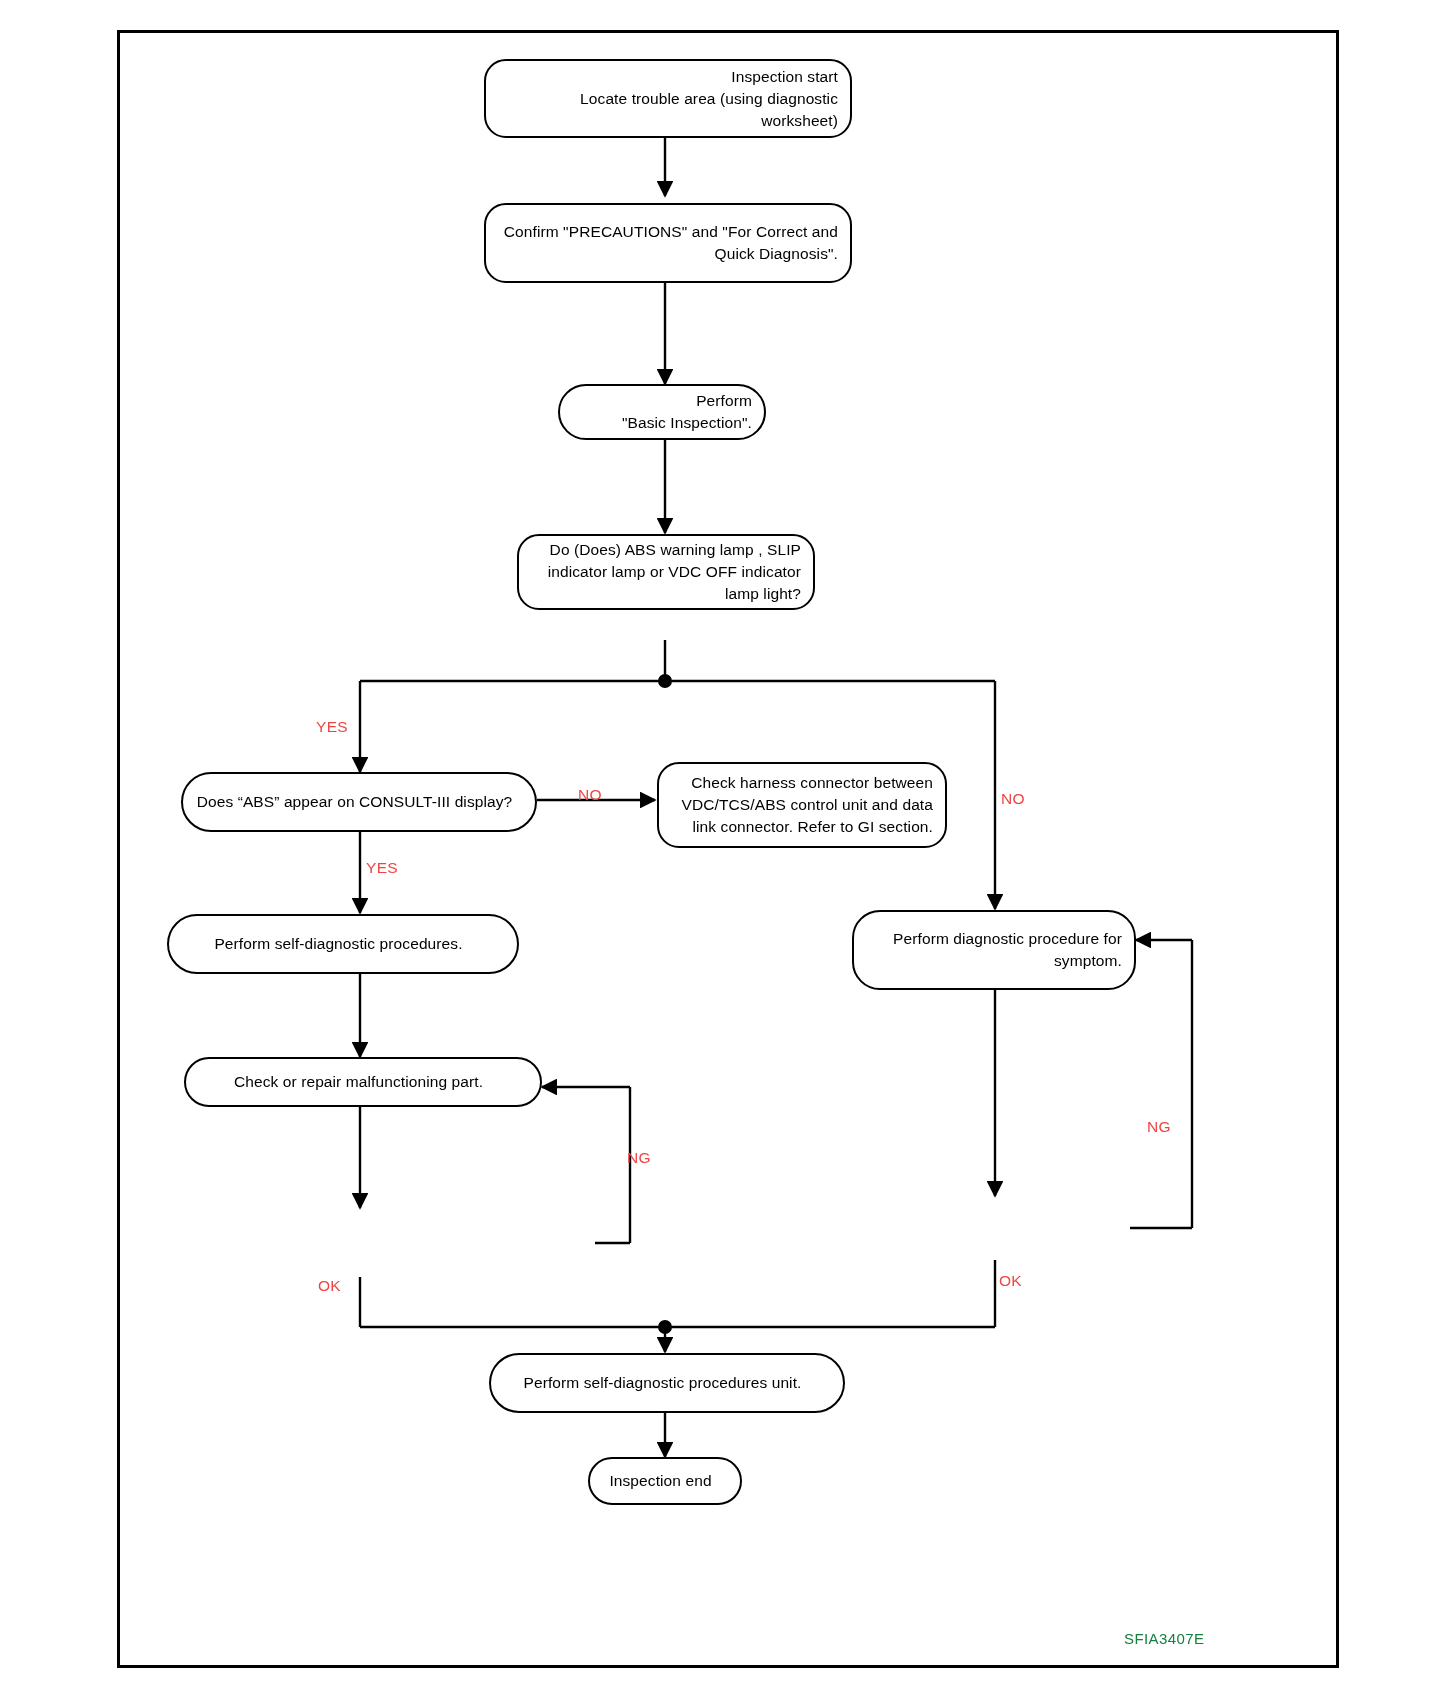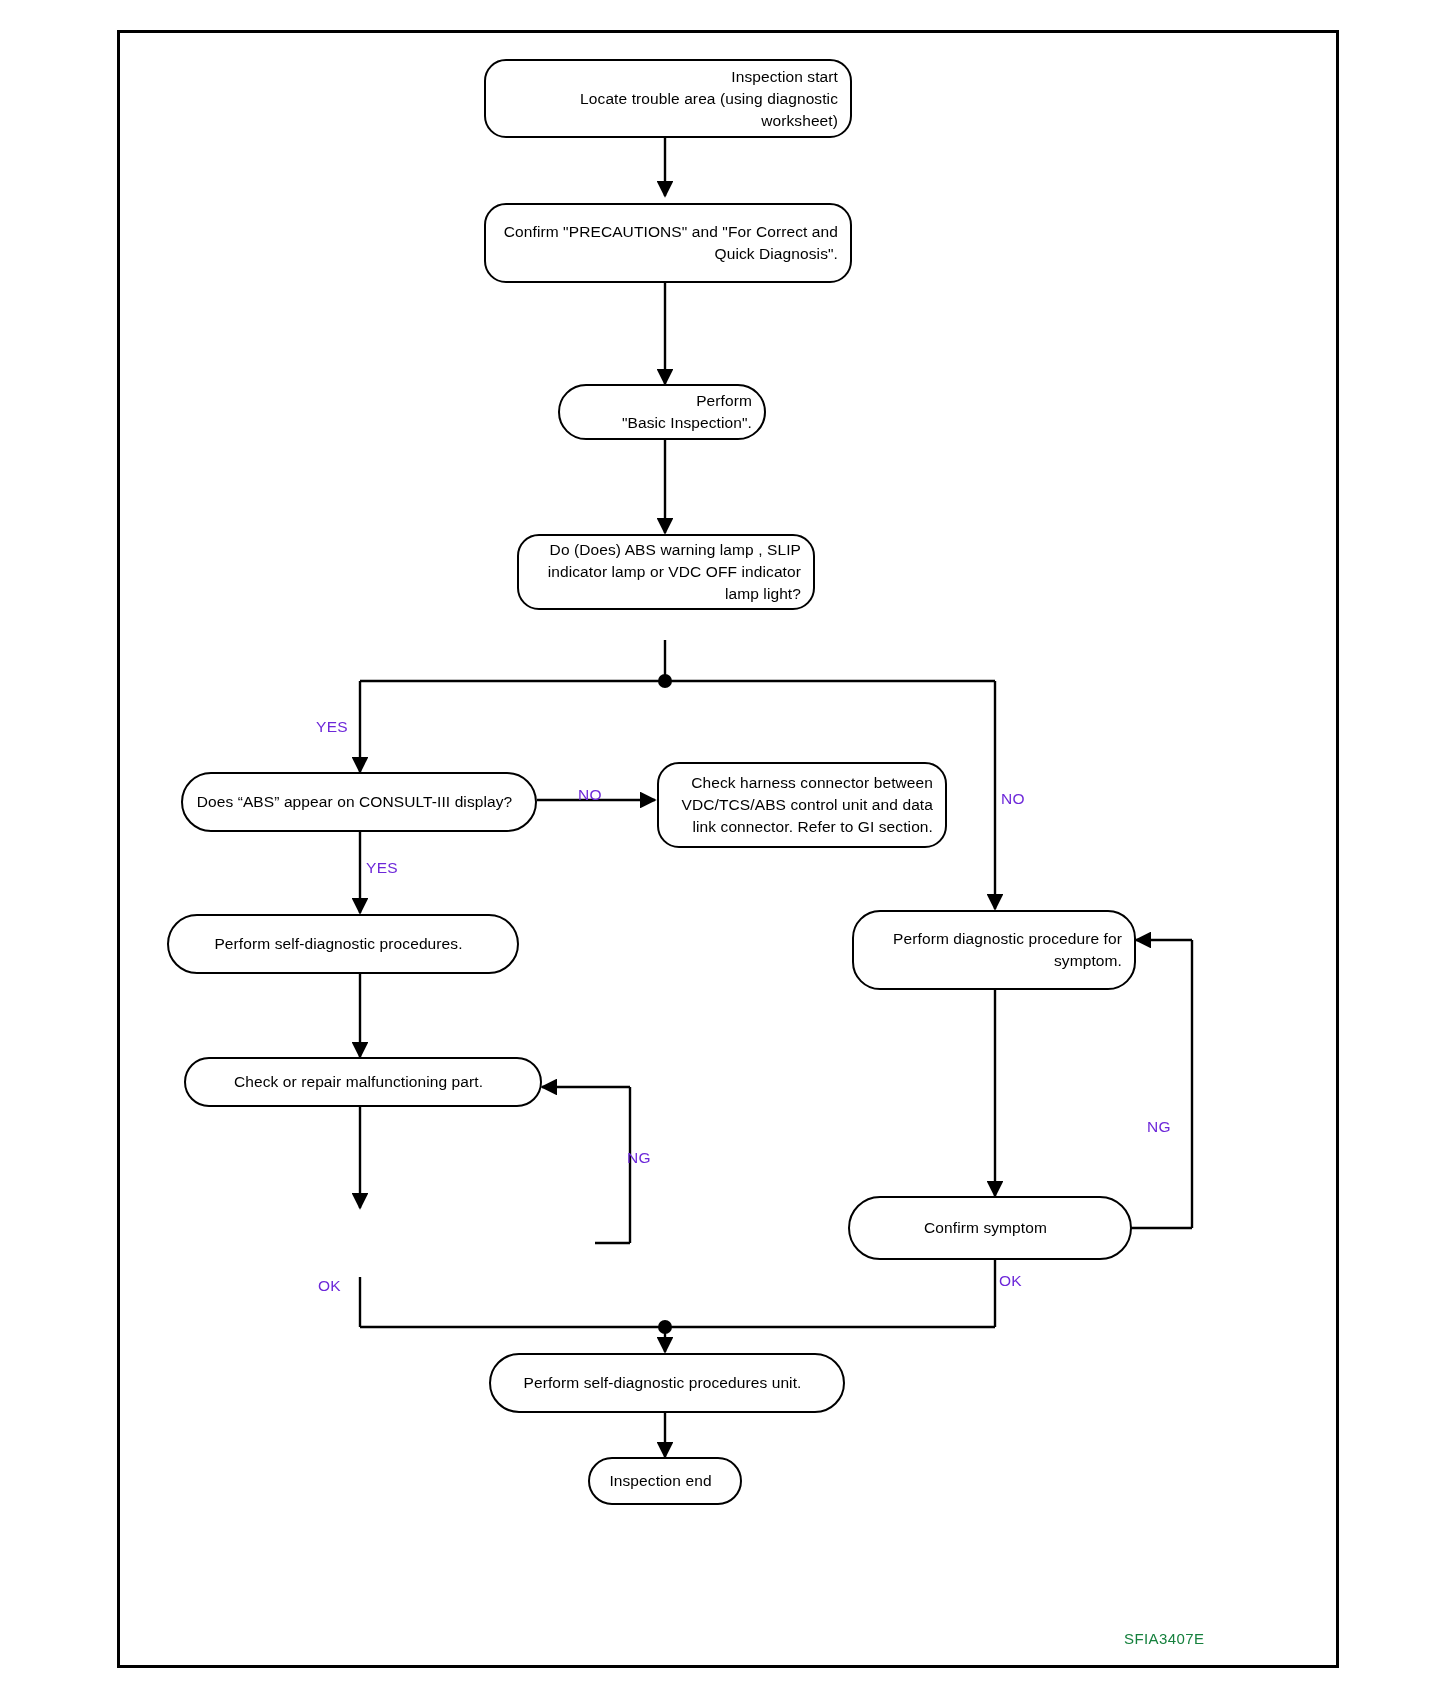--- a/index.html
+++ b/index.html
@@ -49,21 +49,21 @@
   .node .txt {
     display: block;
     width: 100%;
     white-space: pre-line;
   }
   .node.left .txt { text-align: right; padding-left: 16px; padding-right: 12px; }
   .node.center .txt { text-align: center; padding-left: 1px; padding-right: 10px; }
   .edge-label {
     position: absolute;
     font-size: 15.5px;
-    color: #6d28d9;
+    color: #ef4444;
     letter-spacing: 0.3px;
     white-space: nowrap;
   }
   #figure-code {
     position: absolute;
     font-size: 15px;
     color: #15803d;
     letter-spacing: 0.4px;
     white-space: nowrap;
   }
@@ -168,23 +168,20 @@
   <div class="node center" style="left:184px; top:1057px; width:358px; height:50px; border-radius:25px;">
     <span class="txt">Check or repair malfunctioning part.</span>
   </div>
 
 
   <div class="node left" style="left:852px; top:910px; width:284px; height:80px; border-radius:28px;">
     <span class="txt">Perform diagnostic procedure for
 symptom.</span>
   </div>
 
-  <div class="node center" style="left:848px; top:1196px; width:284px; height:64px; border-radius:32px;">
-    <span class="txt">Confirm  symptom</span>
-  </div>
 
   <div class="node center" style="left:489px; top:1353px; width:356px; height:60px; border-radius:30px;">
     <span class="txt">Perform self-diagnostic procedures unit.</span>
   </div>
 
   <div class="node center" style="left:588px; top:1457px; width:154px; height:48px; border-radius:24px;">
     <span class="txt">Inspection end</span>
   </div>
 
   <div class="edge-label" style="left:316px; top:718px;">YES</div>

